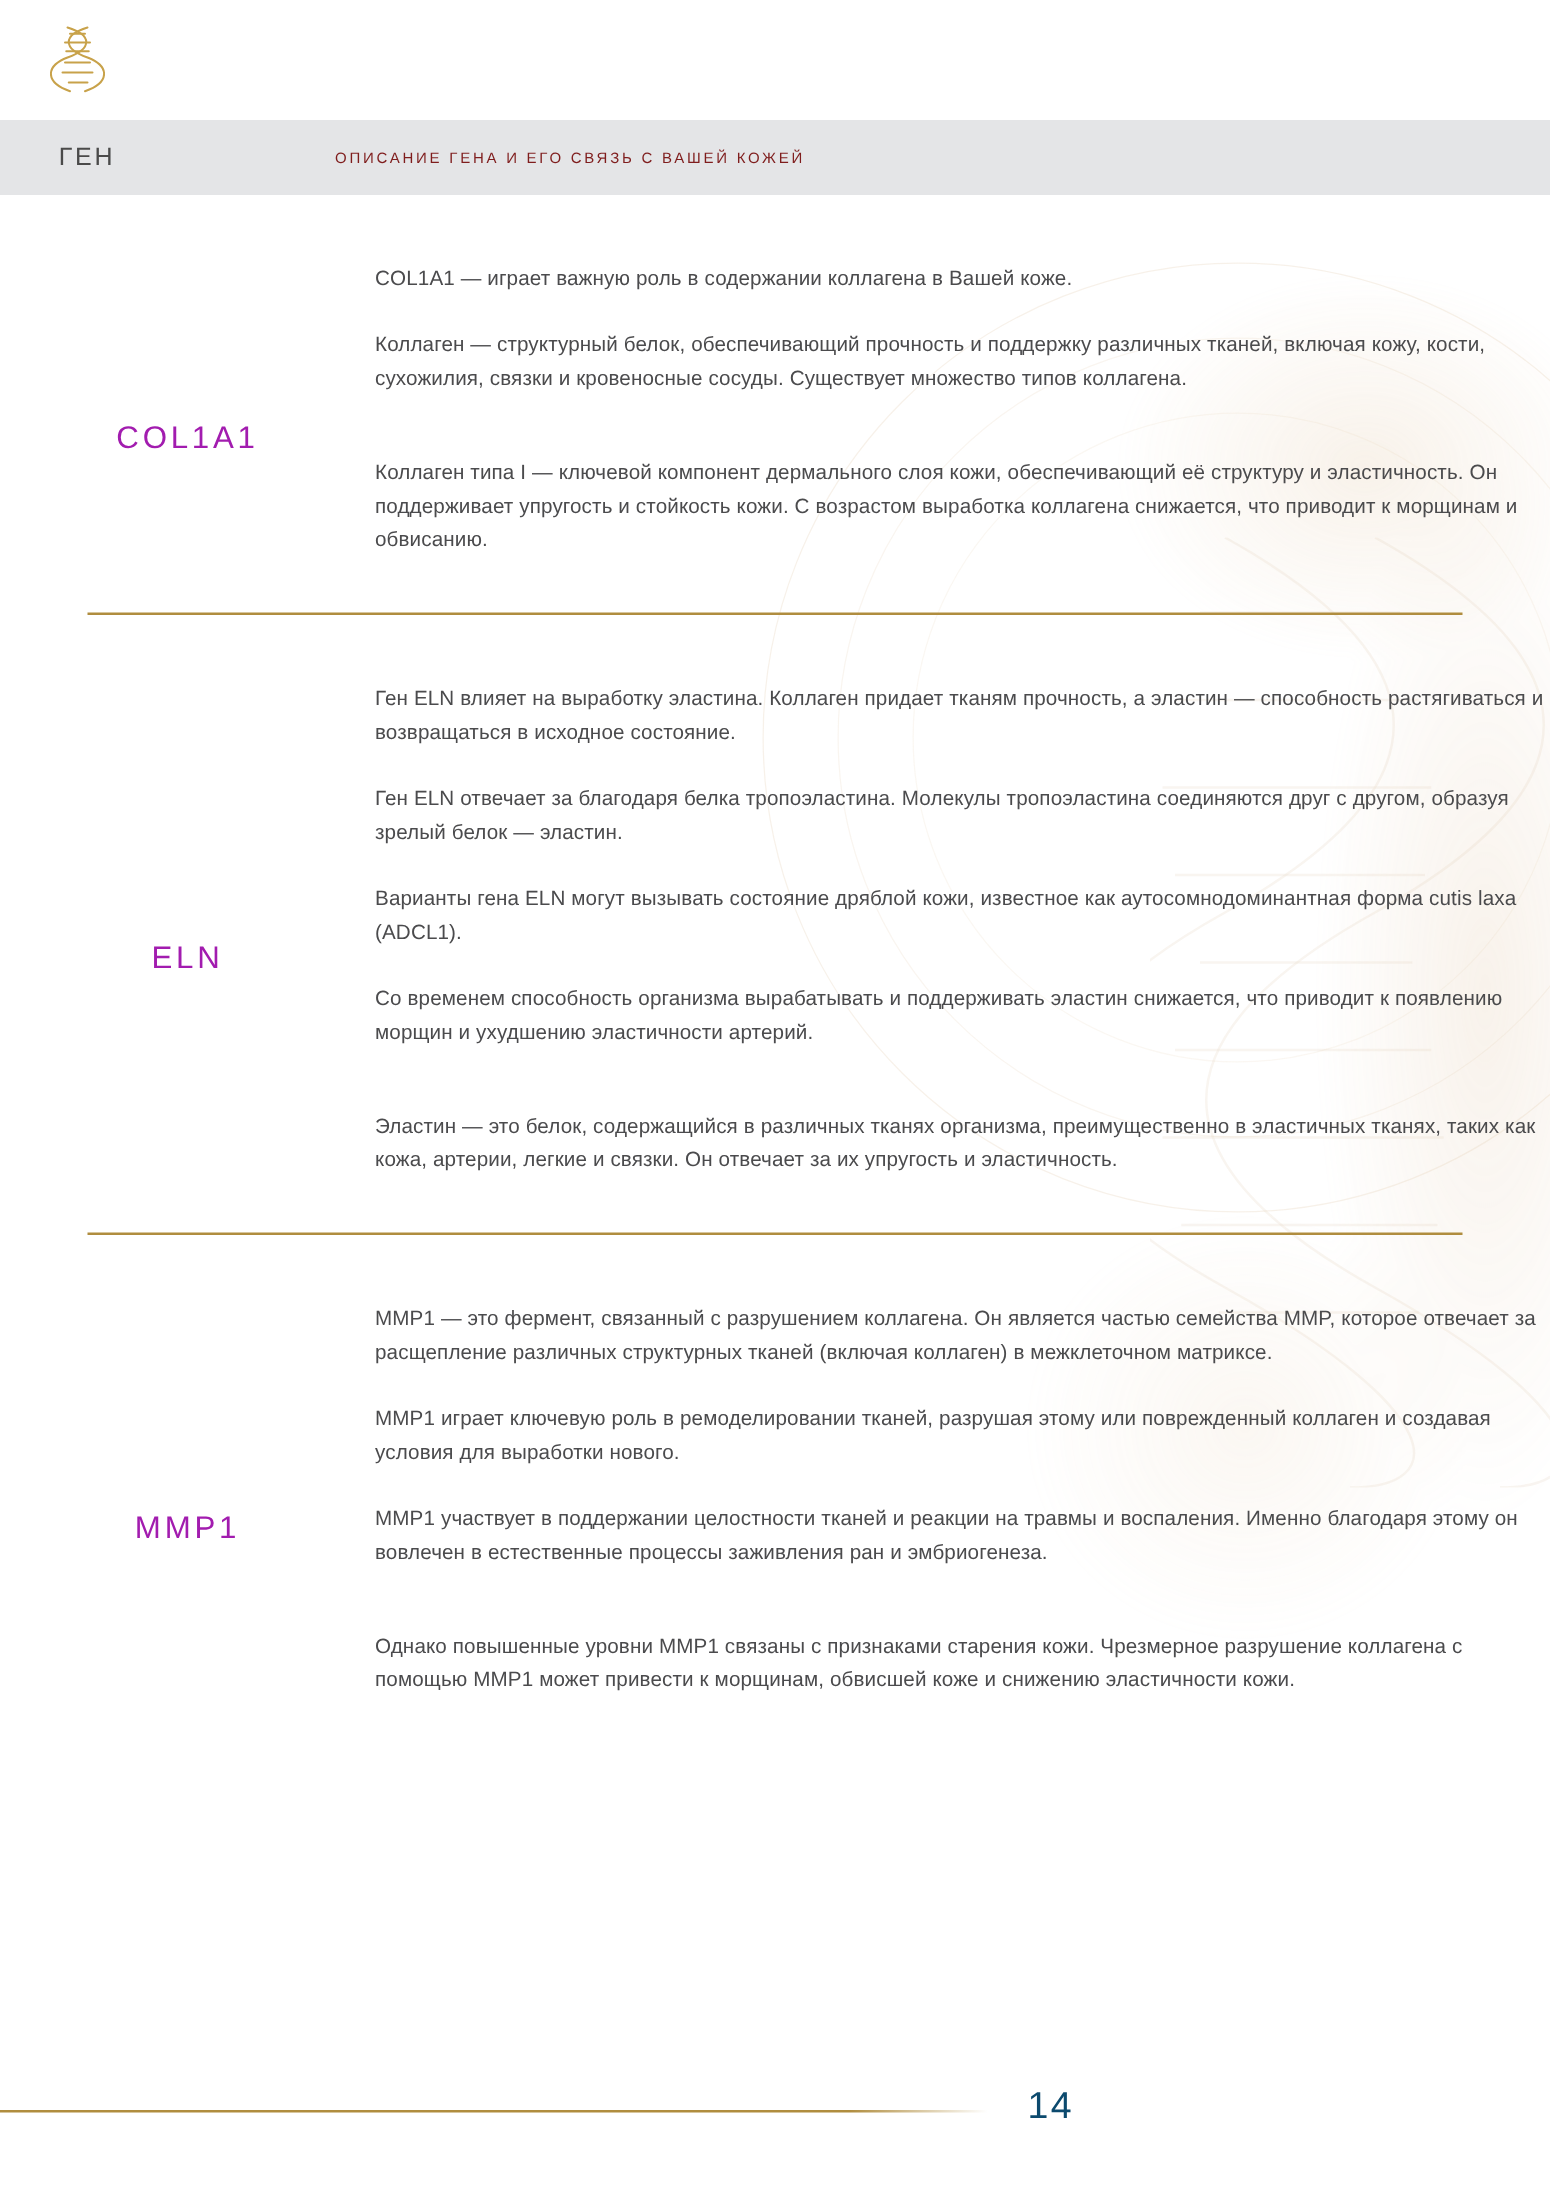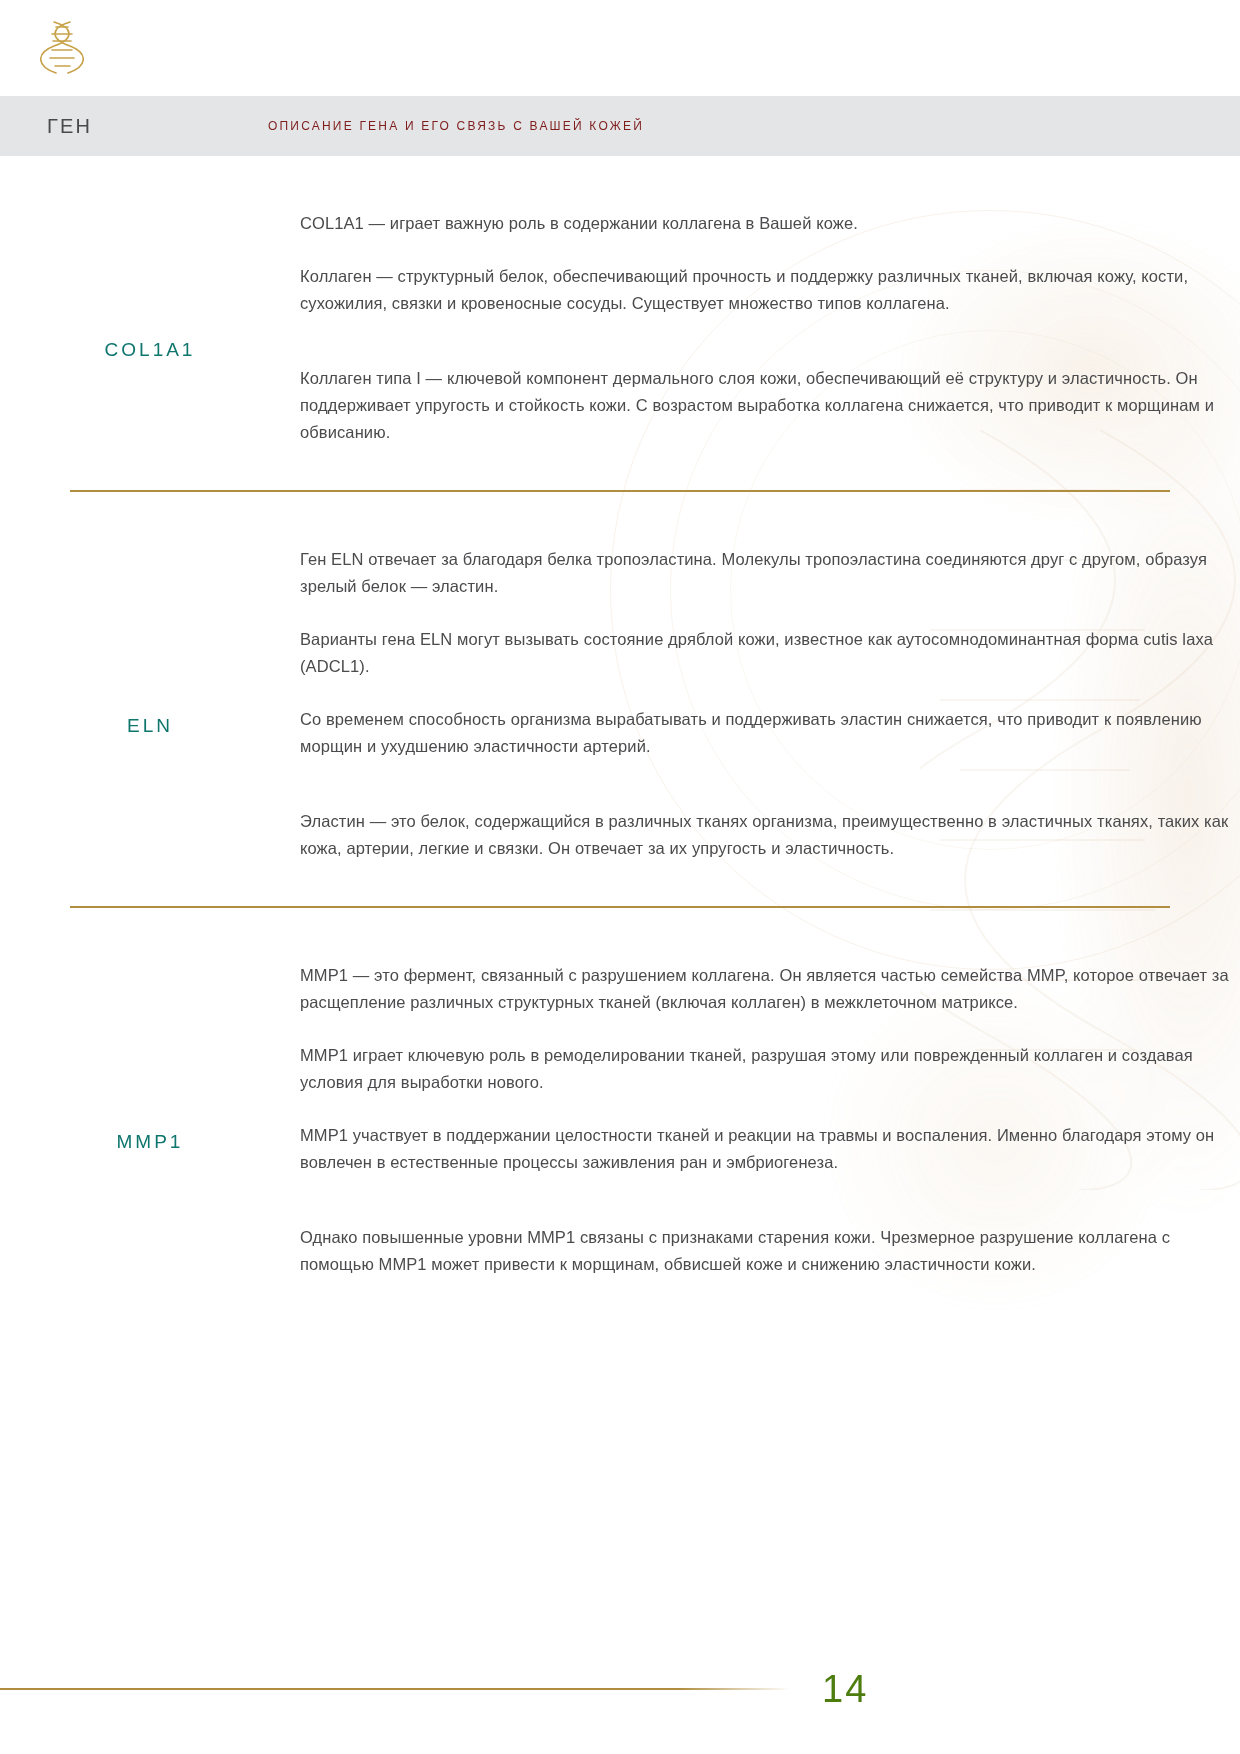--- a/index.html
+++ b/index.html
@@ -107,23 +107,23 @@
   }
   .gene-name-cell {
     width: 300px;
     flex: 0 0 300px;
     display: flex;
     align-items: center;
     justify-content: center;
     align-self: center;
   }
   .gene-name {
-    font-size: 19px;
+    font-size: 25px;
     letter-spacing: 3px;
-    color: #0f766e;
+    color: #a21caf;
     font-weight: 400;
     white-space: nowrap;
     margin-top: 44px;
   }
   .gene-desc-cell {
     flex: 1 1 auto;
   }
   .para {
     font-size: 16.5px;
     line-height: 27px;
@@ -154,23 +154,23 @@
     left: 0;
     top: 30px;
     width: 790px;
     height: 2px;
     background: linear-gradient(to right, #b08d3f 0%, #b08d3f 86%, rgba(176,141,63,0) 100%);
   }
   .page-no {
     position: absolute;
     left: 822px;
     top: 10px;
-    font-size: 38px;
+    font-size: 30px;
     letter-spacing: 2px;
-    color: #4d7c0f;
+    color: #0c4a6e;
   }
 </style>
 </head>
 <body>
 
 <div class="watermark">
   <div class="blob"></div>
   <div class="ring r1"></div>
   <div class="ring r2"></div>
   <div class="ring r3"></div>
@@ -211,20 +211,22 @@
 что приводит к морщинам и обвисанию.</p>
     </div>
   </div>
   <div class="divider"></div>
 
   <div class="gene-row">
     <div class="gene-name-cell">
       <div class="gene-name">ELN</div>
     </div>
     <div class="gene-desc-cell">
+      <p class="para">Ген ELN влияет на выработку эластина. Коллаген придает тканям прочность, а эластин — способность растягиваться и возвращаться
+в исходное состояние.</p>
       <p class="para">Ген ELN отвечает за благодаря белка тропоэластина.
 Молекулы тропоэластина соединяются друг с другом, образуя
 зрелый белок — эластин.</p>
       <p class="para">Варианты гена ELN могут вызывать состояние дряблой кожи, известное как аутосомнодоминантная форма cutis laxa (ADCL1).</p>
       <p class="para">Со временем способность организма вырабатывать и поддерживать эластин снижается, что приводит к появлению морщин и ухудшению эластичности артерий.</p>
       <p class="para">Эластин — это белок, содержащийся в различных тканях организма, преимущественно в эластичных тканях, таких как кожа, артерии, легкие и связки. Он отвечает за их упругость и эластичность.</p>
     </div>
   </div>
   <div class="divider"></div>
 

